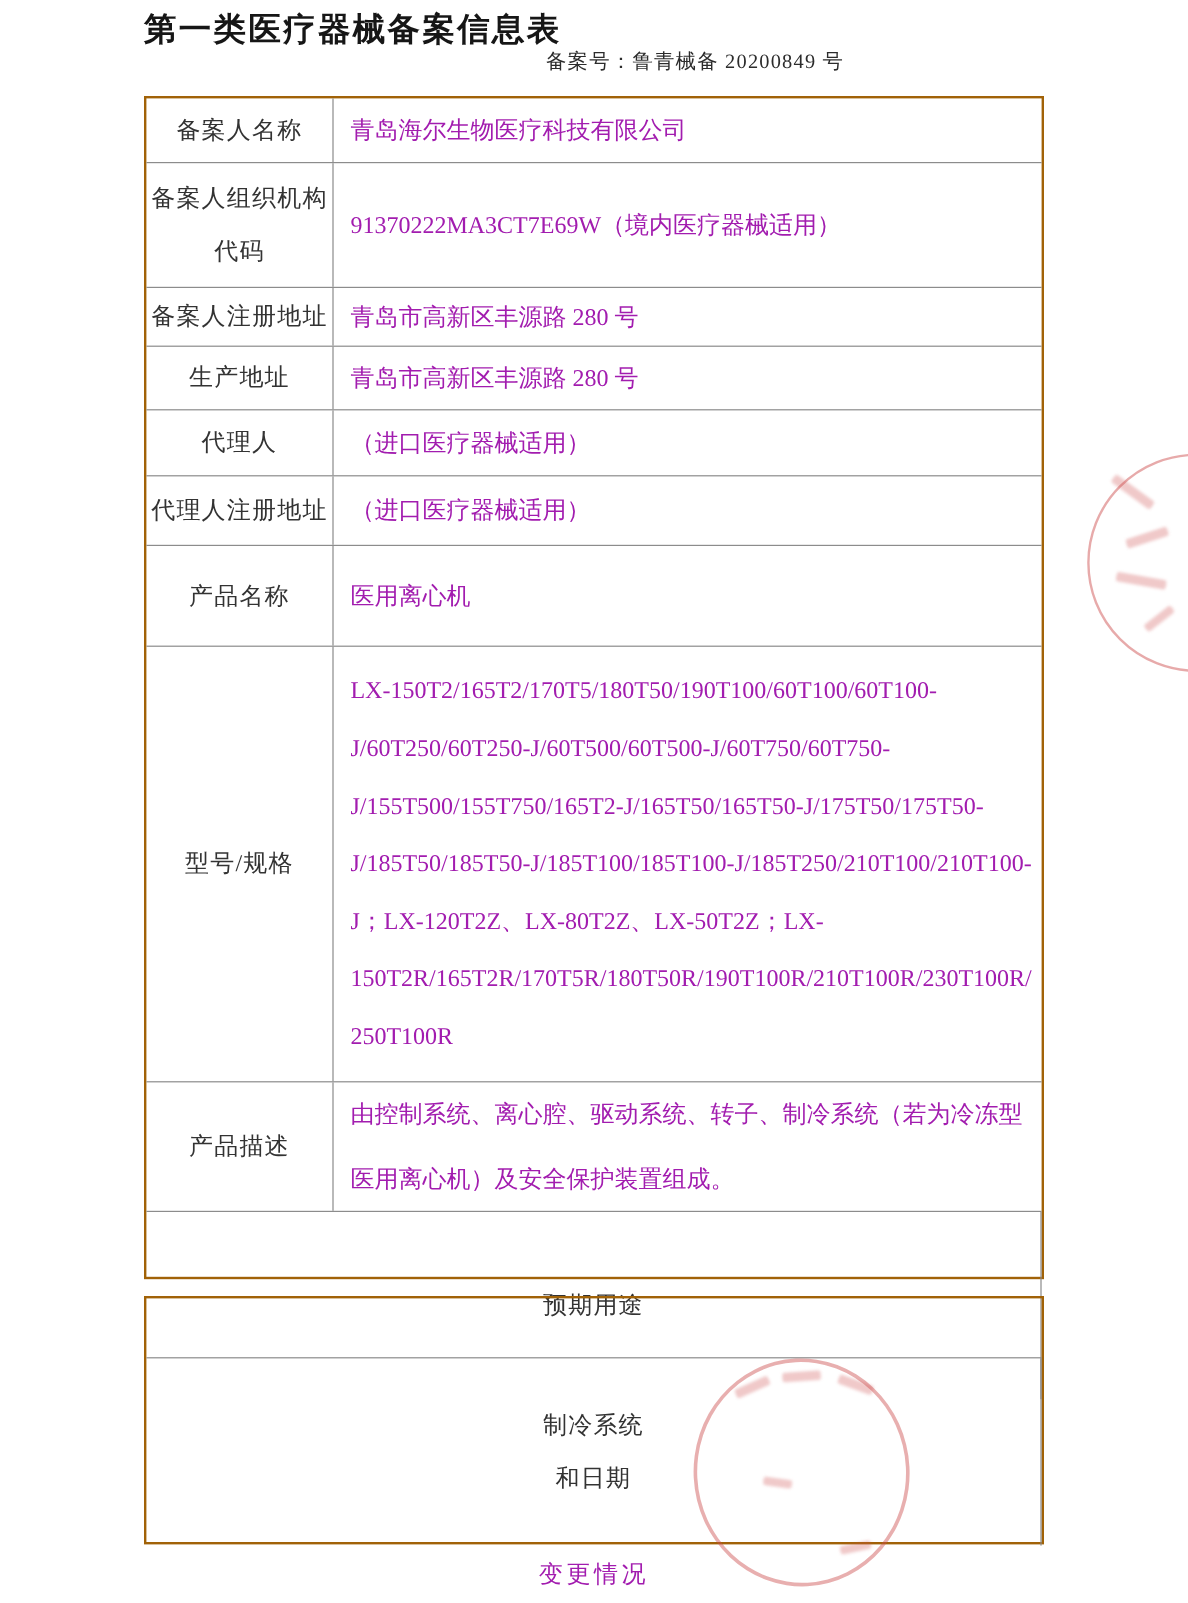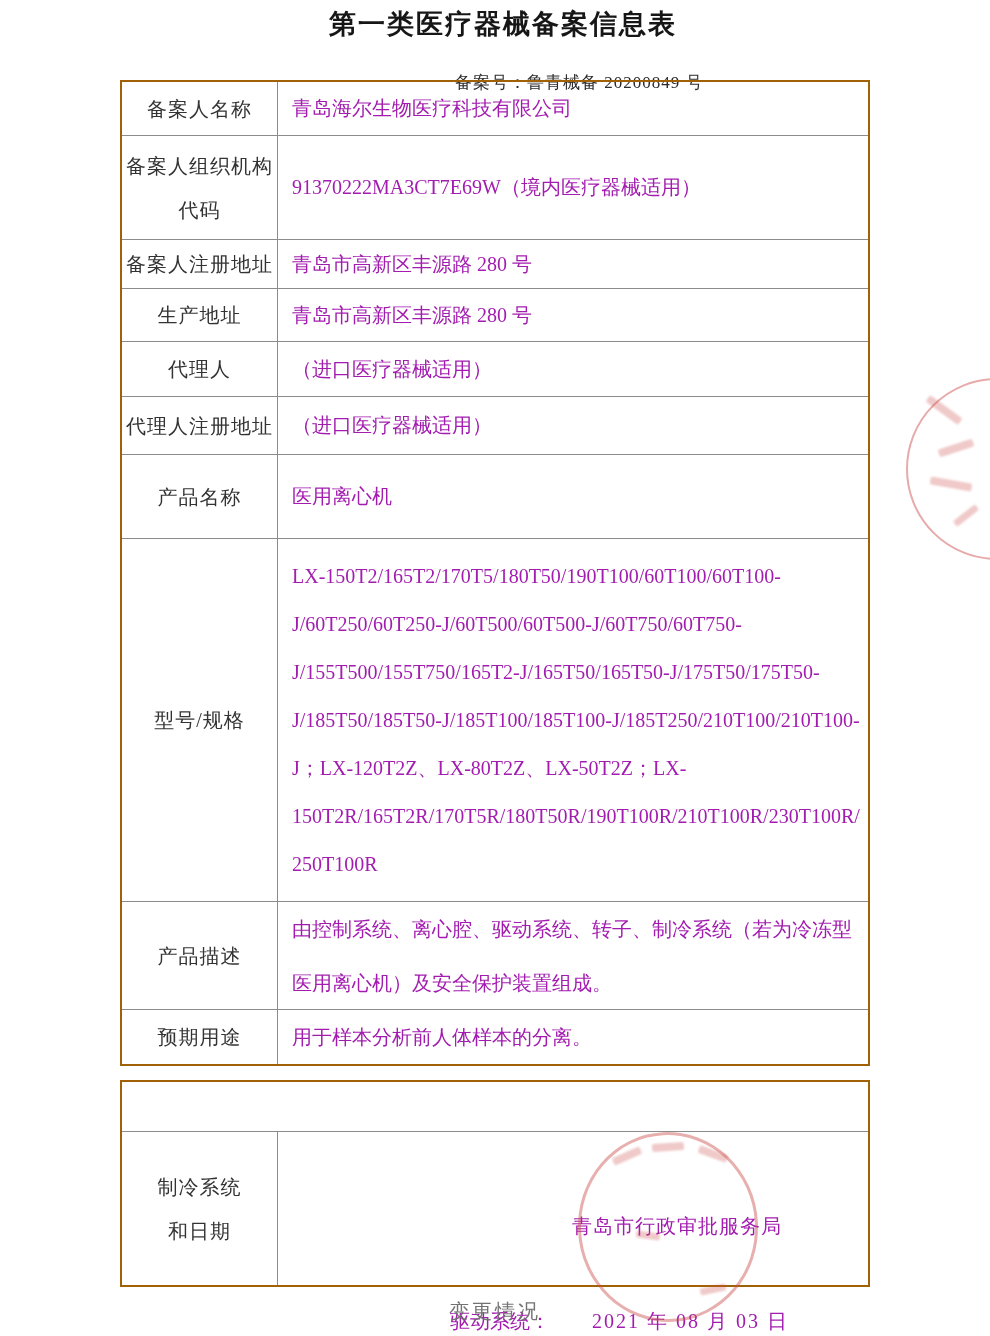--- a/index.html
+++ b/index.html
@@ -11,46 +11,45 @@
     margin: 0 auto;
     background: #ffffff;
     overflow: hidden;
     font-family: "Liberation Serif", "DejaVu Serif", serif;
     color: #303030;
   }
   .doc-title {
     position: absolute;
     top: 6px; left: 120px; width: 766px;
     margin: 0;
-    text-align: center;
+    text-align: left;
     font-family: "Liberation Sans", "DejaVu Sans", sans-serif;
     font-size: 27px;
     font-weight: bold;
     letter-spacing: 2px;
     color: #161616;
   }
   .record-no {
     position: absolute;
     top: 40px; left: 455px;
     font-size: 17px;
     letter-spacing: 1px;
     color: #2c2c2c;
-    margin-top: 31px;
   }
   .tbl {
     position: absolute;
     left: 120px;
     width: 750px;
     border: 2px solid #a16207;
     background: transparent;
   }
   .tbl-main { top: 80px; }
   .tbl-footer { top: 1080px; }
   .row { display: flex; border-bottom: 1px solid #8c8c8c; }
-  .row:last-child { border-bottom: none; }
+  .row:last-child { border-bottom: none; flex-direction: column; }
   .cell-label {
     flex: 0 0 156px;
     border-right: 1px solid #8c8c8c;
     display: flex;
     align-items: center;
     justify-content: center;
     text-align: center;
     font-size: 20px;
     letter-spacing: 1px;
     line-height: 44px;
@@ -72,21 +71,21 @@
   .cell-value-complex { display: block; padding-top: 58px; }
   .unit-line { margin-left: 280px; font-size: 20px; letter-spacing: 1px; }
   .date-line { margin-left: 158px; margin-top: 22px; font-size: 20px; }
   .date-value { margin-left: 42px; letter-spacing: 2px; }
   .footer-note {
     position: absolute;
     top: 1298px; left: 120px; width: 750px;
     text-align: center;
     font-size: 20px;
     letter-spacing: 3px;
-    color: #737373;
+    color: #a21caf;
   }
   
   .seal {
     position: absolute;
     border-radius: 50%;
     pointer-events: none;
     z-index: 5;
   }
   .seal-right {
     left: 906px; top: 378px;
@@ -156,21 +155,20 @@
 150T2R/165T2R/170T5R/180T50R/190T100R/210T100R/230T100R/
 250T100R</div>
     </div>
     <div class="row" style="height:108px">
       <div class="cell-label">产品描述</div>
       <div class="cell-value lh-desc">由控制系统、离心腔、驱动系统、转子、制冷系统（若为冷冻型
 医用离心机）及安全保护装置组成。</div>
     </div>
     <div class="row" style="height:54px">
       <div class="cell-label">预期用途</div>
-      <div class="cell-value">用于样本分析前人体样本的分离。</div>
     </div>
   </div>
 
   <div class="tbl tbl-footer">
     <div class="row" style="height:50px">
       <div class="cell-value"></div>
     </div>
     <div class="row" style="height:153px">
       <div class="cell-label">制冷系统
 和日期</div>

